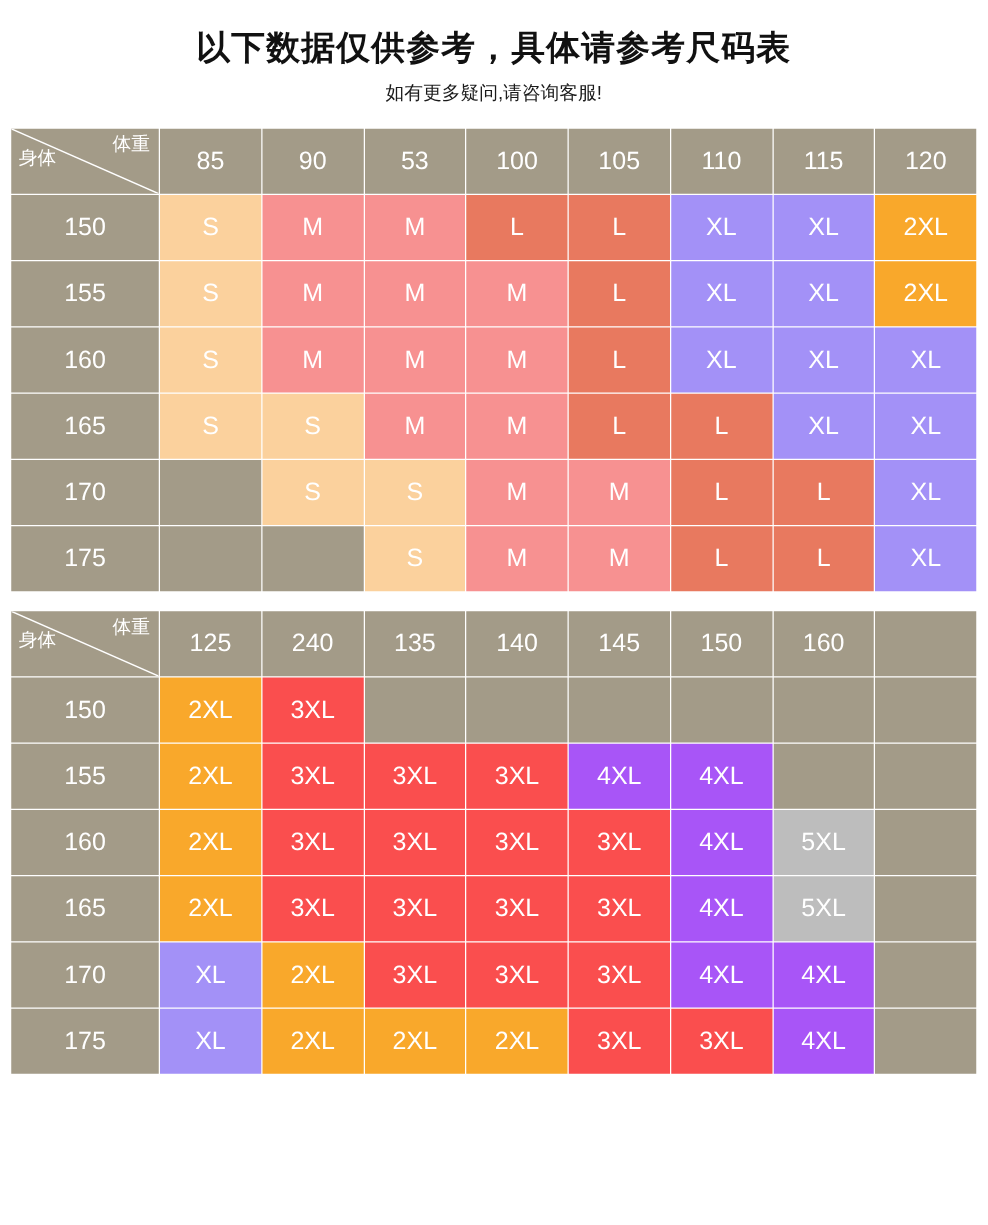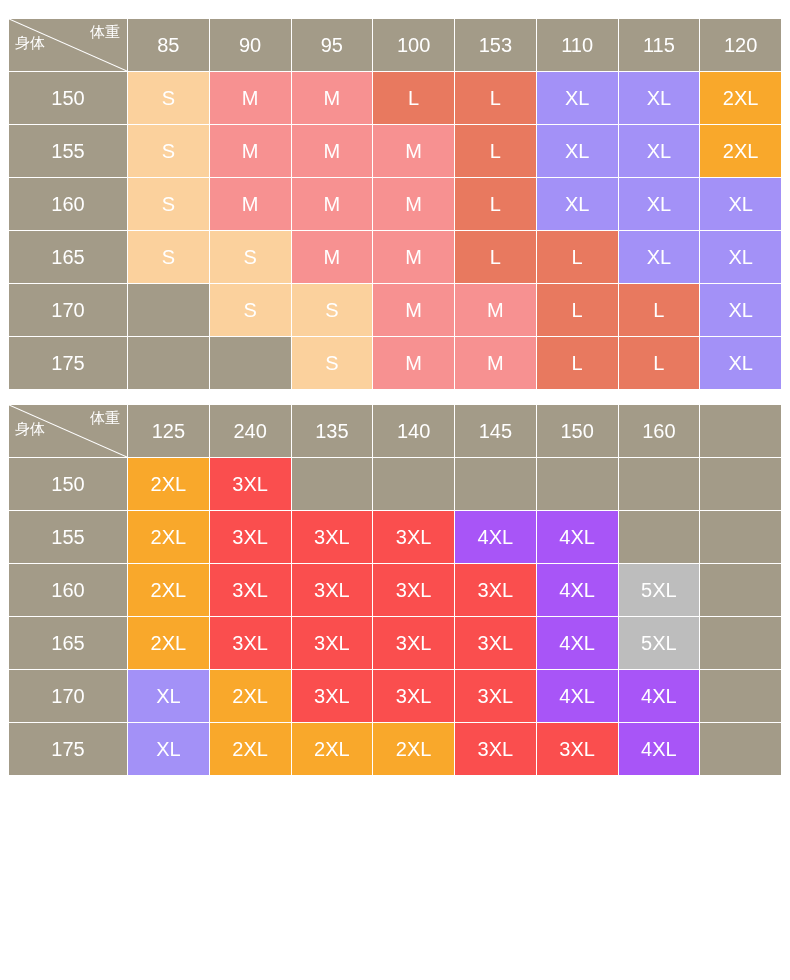--- a/index.html
+++ b/index.html
@@ -71,37 +71,41 @@
   .c-3XL { background:#fa4e4e !important; }
   .c-4XL { background:#a855f7 !important; }
   .c-5XL { background:#bdbdbd !important; }
   .c-none{ background:#a39b88 !important; }
 </style>
 </head>
 <body>
 
 <div class="page">
 
+  <div class="titles">
+    <div class="main-title">以下数据仅供参考，具体请参考尺码表</div>
+    <div class="sub-title">如有更多疑问,请咨询客服!</div>
+  </div>
 
   <div class="table-wrap" style="margin-top:18px;">
     <table class="size-table" id="table-0">
         <tbody>
           <tr>
             <td class="corner">
               <svg class="diag" viewBox="0 0 118 70" preserveAspectRatio="none">
                 <line x1="0" y1="0" x2="118" y2="70" stroke="#ffffff" stroke-width="1.4"></line>
               </svg>
               <span class="lbl-w">体重</span>
               <span class="lbl-b">身体</span>
             </td>
             <td class="hdr">85</td>
             <td class="hdr">90</td>
-            <td class="hdr">95</td>
+            <td class="hdr">53</td>
             <td class="hdr">100</td>
-            <td class="hdr">153</td>
+            <td class="hdr">105</td>
             <td class="hdr">110</td>
             <td class="hdr">115</td>
             <td class="hdr">120</td>
           </tr>
           <tr>
             <td class="rowhdr">150</td>
             <td class="c-S">S</td>
             <td class="c-M">M</td>
             <td class="c-M">M</td>
             <td class="c-L">L</td>

